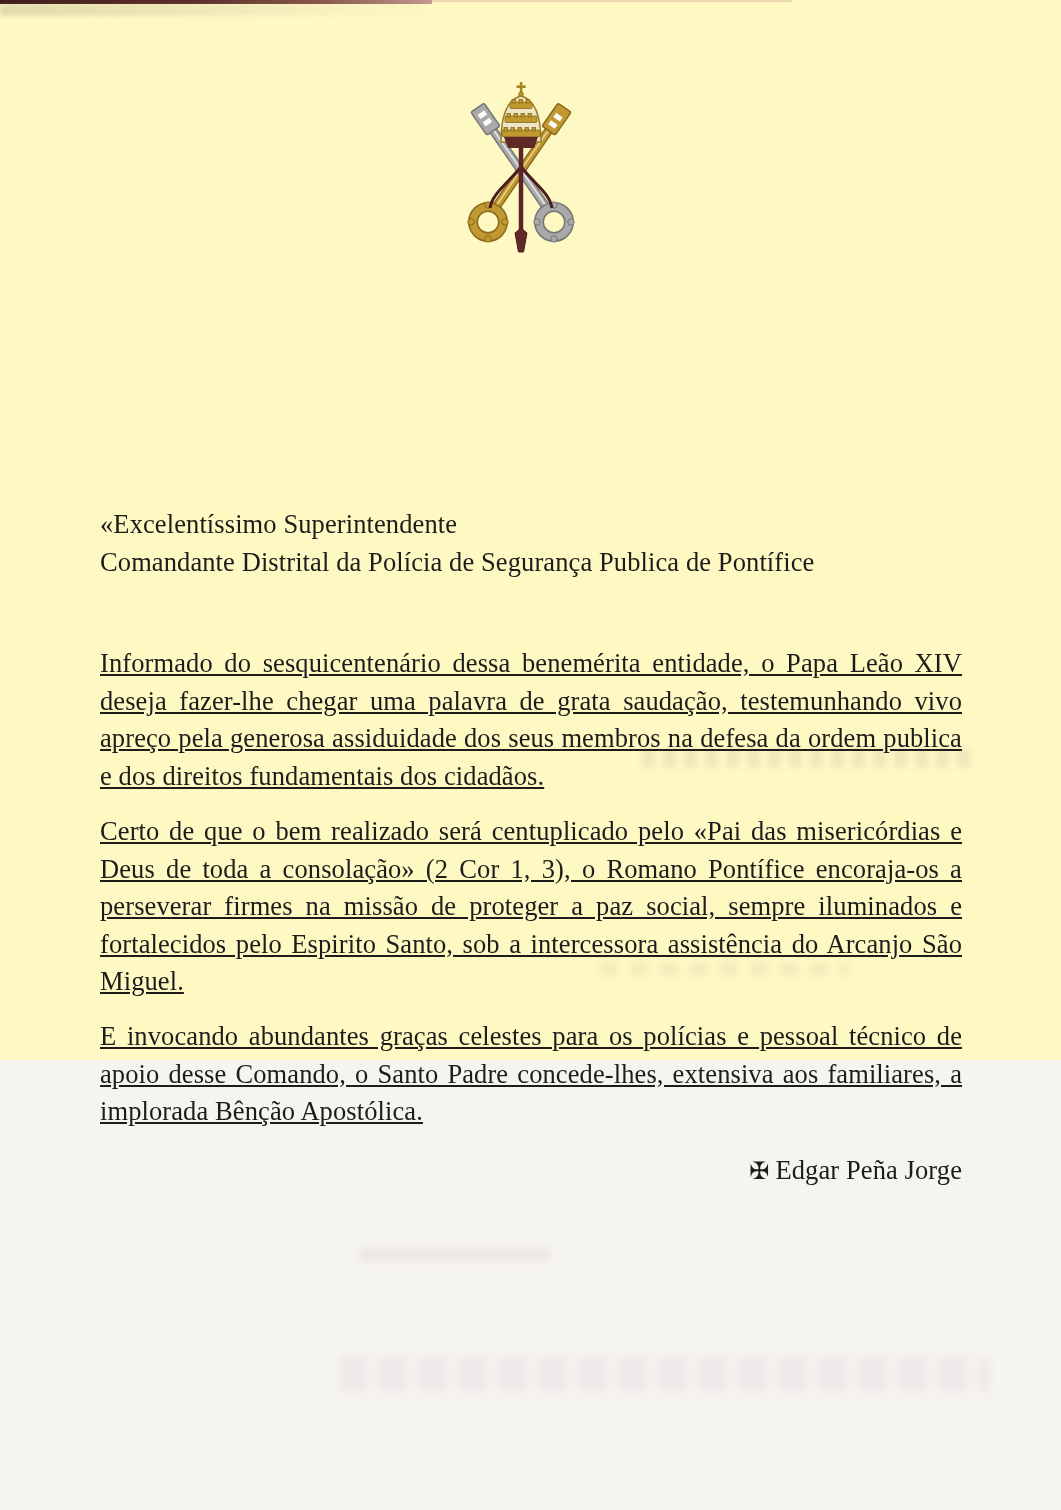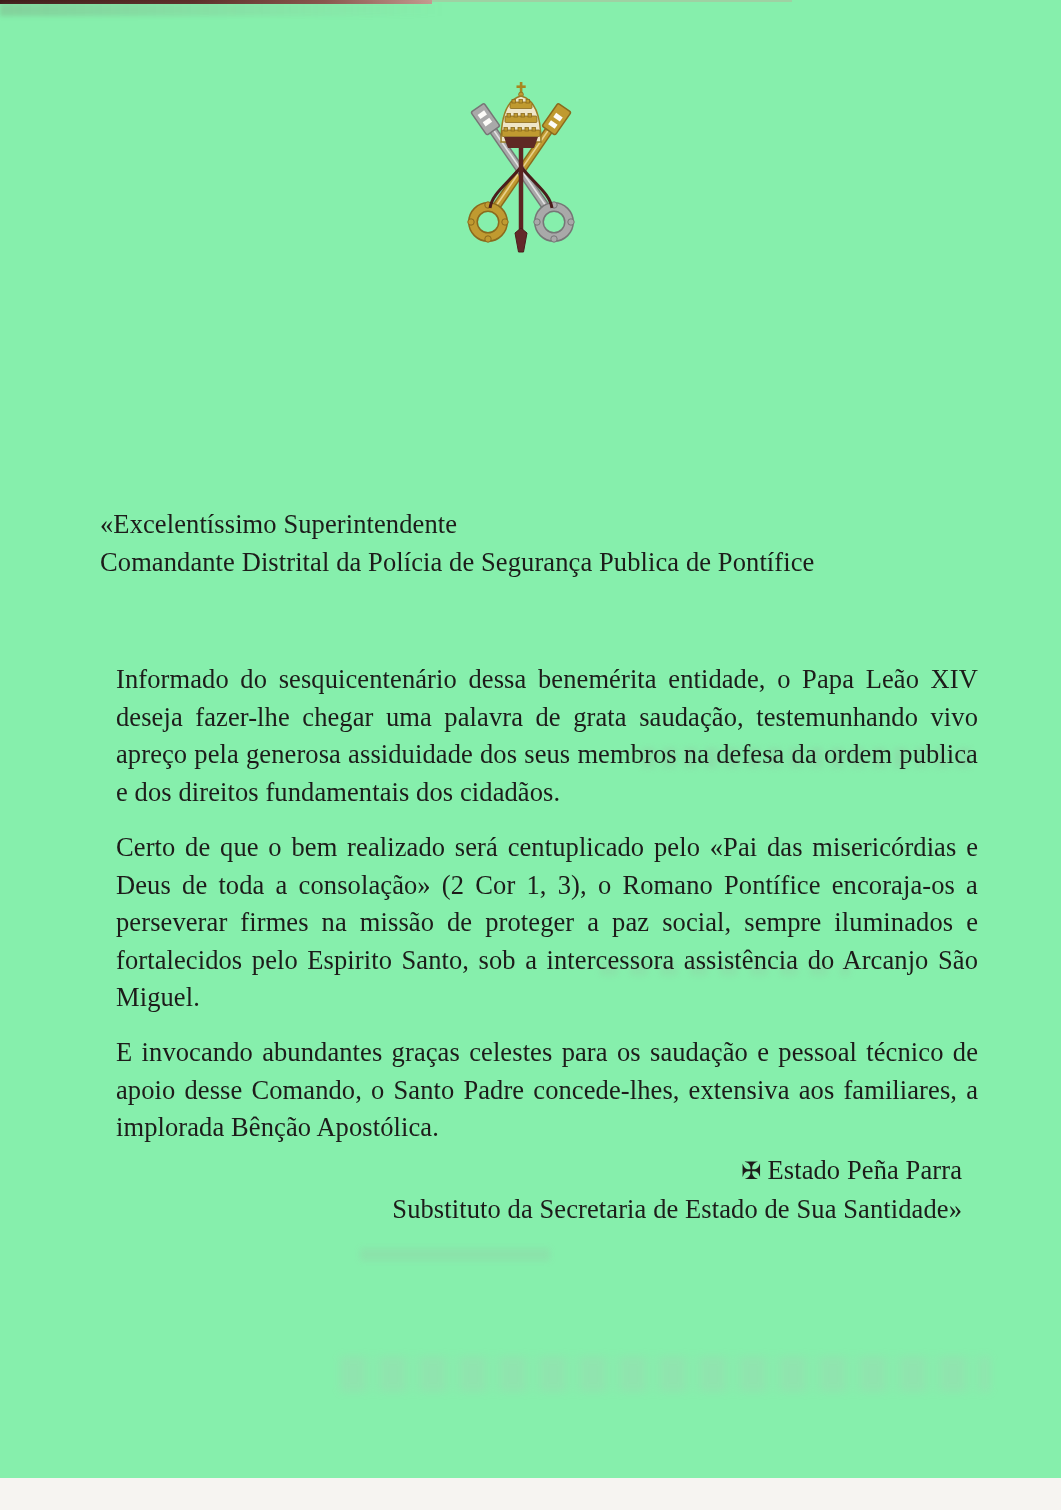--- a/index.html
+++ b/index.html
@@ -3,22 +3,22 @@
 <meta charset="utf-8">
 <style>
   html,body{margin:0;padding:0;}
   body{
     width:1061px;height:1510px;
     background:#f6f4f1;
     font-family:"Liberation Serif","DejaVu Serif",serif;
     overflow:hidden;
   }
   .page{
-    position:relative;width:1061px;height:1478px;
-    background:#86efac;
+    position:relative;width:1061px;height:1060px;
+    background:#fef9c3;
     color:#1d1c1a;
   }
   
   .top-strip{position:absolute;left:0;top:0;width:432px;height:4px;
     background:linear-gradient(to right,#3f1a18 0%,#5d2d28 45%,#8a564d 75%,#c59a90 100%);}
   .top-strip-faint{position:absolute;left:432px;top:0;width:360px;height:2px;
     background:rgba(205,155,145,0.35);}
   .top-smudge{position:absolute;left:0;top:3px;width:445px;height:13px;
     background:linear-gradient(to right,rgba(120,110,100,0.22),rgba(150,140,130,0.10) 60%,rgba(150,140,130,0));
     filter:blur(2px);}
@@ -32,21 +32,21 @@
   .ghost-4{left:600px;top:962px;width:250px;height:14px;opacity:.35;
     background:repeating-linear-gradient(90deg,rgba(160,152,150,0.35) 0 18px,rgba(160,152,150,0) 18px 30px);}
 
   
   .emblem{position:absolute;left:456px;top:82px;width:130px;height:174px;}
 
   
   .txt{position:absolute;left:100px;width:862px;
     font-size:26.5px;line-height:37.6px;letter-spacing:0.1px;}
   .recipient{top:506px;text-align:left;}
-  .para{margin:16px;text-align:justify;}
+  .para{margin:0;text-align:justify;text-decoration:underline;}
   .p1{top:645px;}
   .p2{top:813px;}
   .p3{top:1018px;}
   .signature{top:1152px;text-align:right;}
   .sig-cross{font-size:24px;padding-right:6px;}
 </style>
 </head>
 <body>
 
 <div class="page">
@@ -131,22 +131,21 @@
     </g>
   </svg>
 
   <div class="txt recipient">
     <div>«Excelentíssimo Superintendente</div>
     <div>Comandante Distrital da Polícia de Segurança Publica de Pontífice</div>
   </div>
 
   <p class="txt para p1">Informado do sesquicentenário dessa benemérita entidade, o Papa Leão XIV deseja fazer-lhe chegar uma palavra de grata saudação, testemunhando vivo apreço pela generosa assiduidade dos seus membros na defesa da ordem publica e dos direitos fundamentais dos cidadãos.</p>
   <p class="txt para p2">Certo de que o bem realizado será centuplicado pelo «Pai das misericórdias e Deus de toda a consolação» (2 Cor 1, 3), o Romano Pontífice encoraja-os a perseverar firmes na missão de proteger a paz social, sempre iluminados e fortalecidos pelo Espirito Santo, sob a intercessora assistência do Arcanjo São Miguel.</p>
-  <p class="txt para p3">E invocando abundantes graças celestes para os saudação e pessoal técnico de apoio desse Comando, o Santo Padre concede-lhes, extensiva aos familiares, a implorada Bênção Apostólica.</p>
+  <p class="txt para p3">E invocando abundantes graças celestes para os polícias e pessoal técnico de apoio desse Comando, o Santo Padre concede-lhes, extensiva aos familiares, a implorada Bênção Apostólica.</p>
 
   <div class="txt signature">
     <div>
-      <span class="sig-cross">✠</span><span>Estado Peña Parra</span>
+      <span class="sig-cross">✠</span><span>Edgar Peña Jorge</span>
     </div>
-    <div>Substituto da Secretaria de Estado de Sua Santidade»</div>
   </div>
 
 </div>
 
 </body></html>

